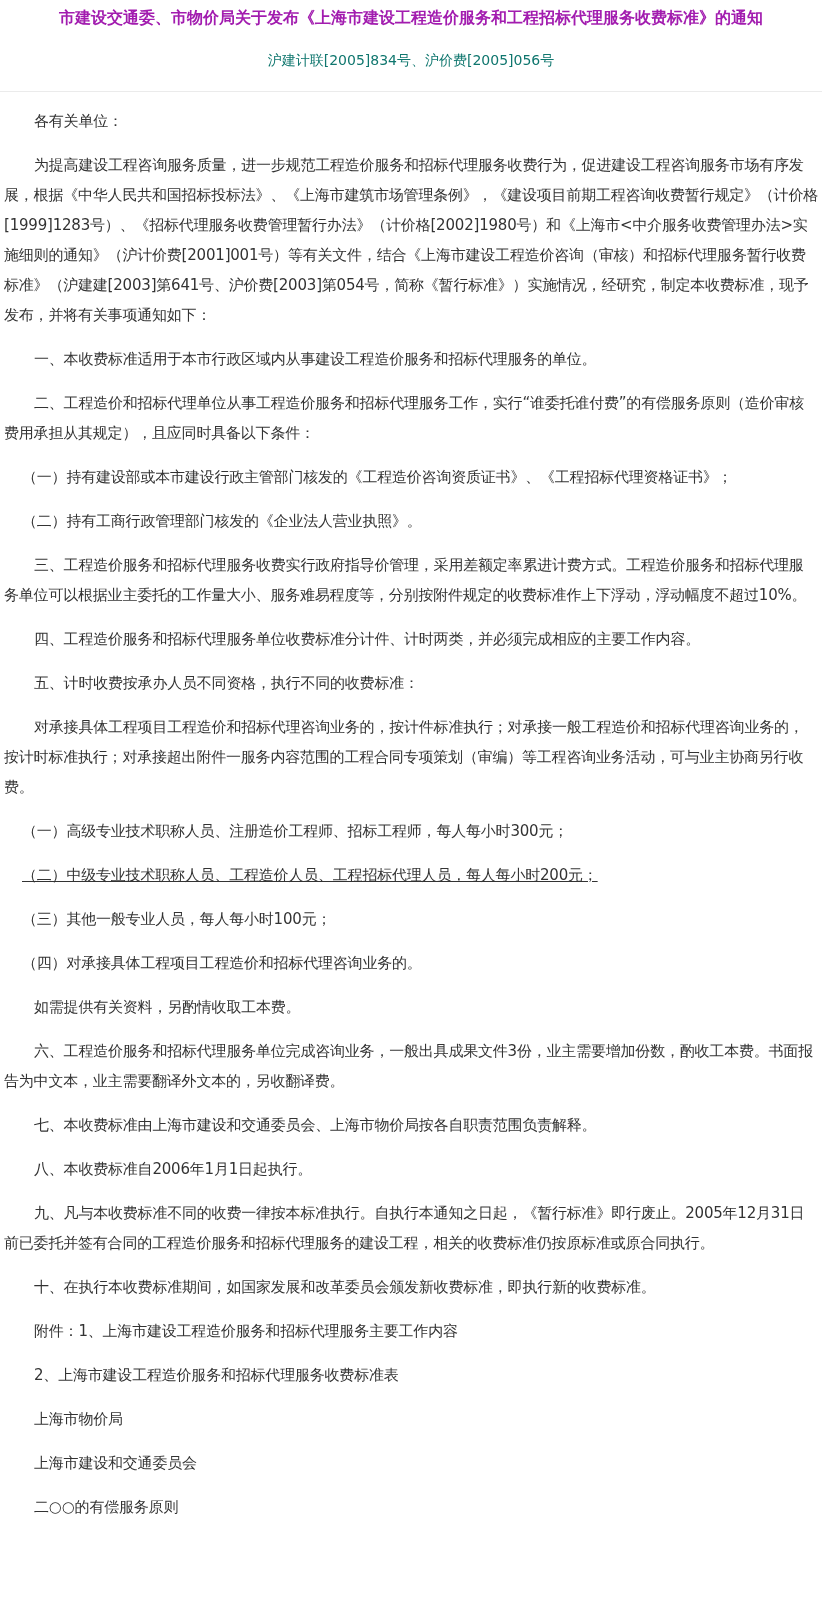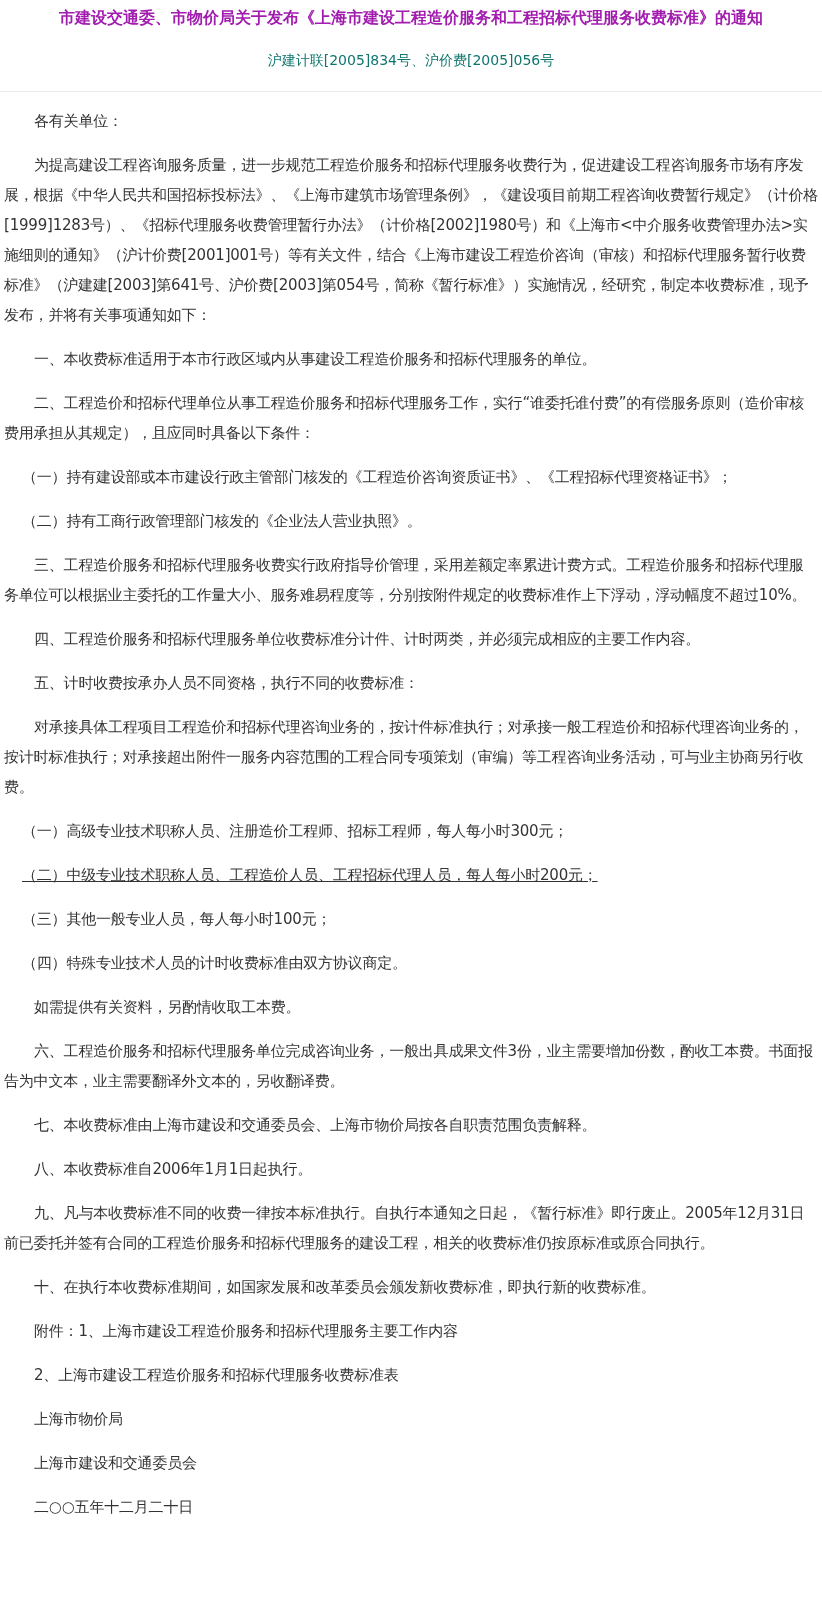--- a/index.html
+++ b/index.html
@@ -60,25 +60,25 @@
   <p>二、工程造价和招标代理单位从事工程造价服务和招标代理服务工作，实行“谁委托谁付费”的有偿服务原则（造价审核费用承担从其规定），且应同时具备以下条件：</p>
   <p class="sub" style="padding-left:18px;">（一）持有建设部或本市建设行政主管部门核发的《工程造价咨询资质证书》、《工程招标代理资格证书》；</p>
   <p class="sub" style="padding-left:18px;">（二）持有工商行政管理部门核发的《企业法人营业执照》。</p>
   <p>三、工程造价服务和招标代理服务收费实行政府指导价管理，采用差额定率累进计费方式。工程造价服务和招标代理服务单位可以根据业主委托的工作量大小、服务难易程度等，分别按附件规定的收费标准作上下浮动，浮动幅度不超过10%。</p>
   <p>四、工程造价服务和招标代理服务单位收费标准分计件、计时两类，并必须完成相应的主要工作内容。</p>
   <p>五、计时收费按承办人员不同资格，执行不同的收费标准：</p>
   <p>对承接具体工程项目工程造价和招标代理咨询业务的，按计件标准执行；对承接一般工程造价和招标代理咨询业务的，按计时标准执行；对承接超出附件一服务内容范围的工程合同专项策划（审编）等工程咨询业务活动，可与业主协商另行收费。</p>
   <p class="sub" style="padding-left:18px;">（一）高级专业技术职称人员、注册造价工程师、招标工程师，每人每小时300元；</p>
   <p class="sub" style="padding-left:18px;text-decoration:underline;">（二）中级专业技术职称人员、工程造价人员、工程招标代理人员，每人每小时200元；</p>
   <p class="sub" style="padding-left:18px;">（三）其他一般专业人员，每人每小时100元；</p>
-  <p class="sub" style="padding-left:18px;">（四）特殊专业技术人员的计时收费标准由双方协议商定。</p>
+  <p class="sub" style="padding-left:18px;">（四）对承接具体工程项目工程造价和招标代理咨询业务的。</p>
   <p>如需提供有关资料，另酌情收取工本费。</p>
   <p>六、工程造价服务和招标代理服务单位完成咨询业务，一般出具成果文件3份，业主需要增加份数，酌收工本费。书面报告为中文本，业主需要翻译外文本的，另收翻译费。</p>
   <p>七、本收费标准由上海市建设和交通委员会、上海市物价局按各自职责范围负责解释。</p>
   <p>八、本收费标准自2006年1月1日起执行。</p>
   <p>九、凡与本收费标准不同的收费一律按本标准执行。自执行本通知之日起，《暂行标准》即行废止。2005年12月31日前已委托并签有合同的工程造价服务和招标代理服务的建设工程，相关的收费标准仍按原标准或原合同执行。</p>
   <p>十、在执行本收费标准期间，如国家发展和改革委员会颁发新收费标准，即执行新的收费标准。</p>
   <p>附件：1、上海市建设工程造价服务和招标代理服务主要工作内容</p>
   <p>2、上海市建设工程造价服务和招标代理服务收费标准表</p>
   <p>上海市物价局</p>
   <p>上海市建设和交通委员会</p>
-  <p>二○○五年十二月二十日</p>
+  <p>二○○的有偿服务原则</p>
 </div>
 
 </body></html>

